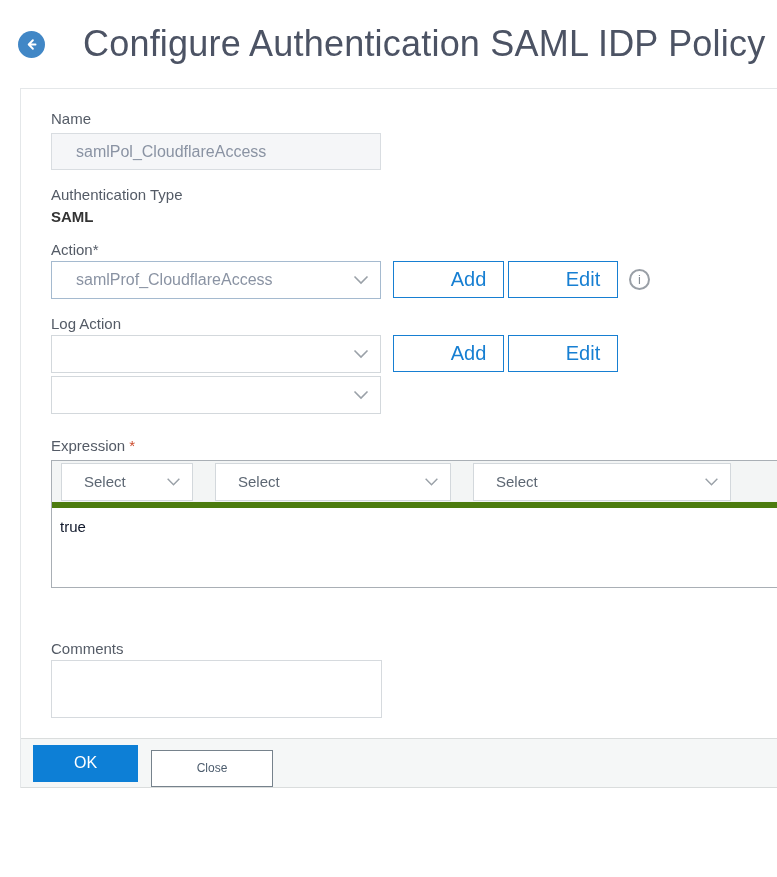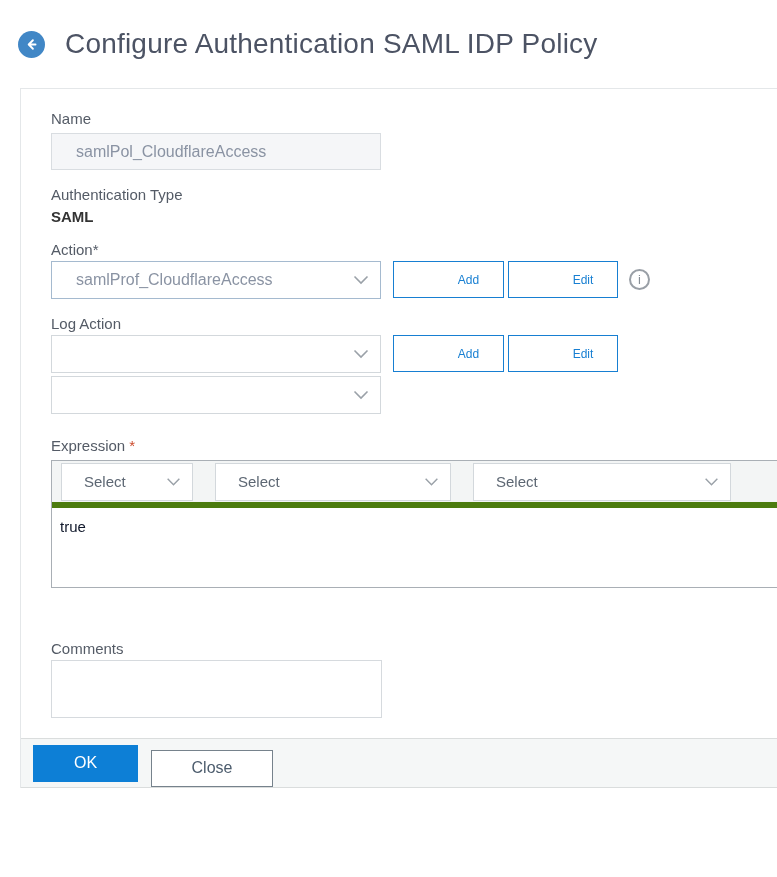--- a/index.html
+++ b/index.html
@@ -8,21 +8,21 @@
     width:777px; height:877px; position:relative; overflow:hidden;
     font-family:"Liberation Sans","DejaVu Sans",sans-serif;
   }
   
   .header { height:88px; display:flex; align-items:center; padding-left:18px; }
   .back-btn {
     width:27px; height:27px; border-radius:50%; background:#4187c6; border:none;
     display:flex; align-items:center; justify-content:center; cursor:pointer; flex:0 0 auto;
   }
   .page-title {
-    margin-left:20px; font-size:28px; font-weight:300; color:#4c5364; letter-spacing:.2px;
+    margin-left:38px; font-size:36px; font-weight:300; color:#4c5364; letter-spacing:.2px;
     white-space:nowrap;
   }
   
   .panel {
     position:absolute; left:20px; top:88px; width:767px;
     border-top:1px solid #e4e7e9; border-left:1px solid #e4e7e9;
   }
   .form { padding:21px 0 0 30px; }
   .field-label { font-size:15px; color:#545b66; display:block; }
   .auth-value { font-size:15px; font-weight:bold; color:#333333; margin-top:5px; }
@@ -38,21 +38,21 @@
   .row { display:flex; align-items:flex-start; margin-top:3px; }
   .dropdown {
     width:330px; height:38px; border:1px solid #d3d8dc; background:#ffffff;
     position:relative; display:flex; align-items:center; padding-left:24px; cursor:pointer;
   }
   .dropdown.action-dd { border-color:#a5bacf; }
   .dd-value { font-size:16px; color:#8a93a3; }
   .chevron { position:absolute; right:11px; top:50%; transform:translateY(-50%); line-height:0; }
   .btn-outline-blue {
     height:37px; background:#ffffff; border:1px solid #177fd2; color:#177fd2;
-    font-size:12px; font-family:inherit; cursor:pointer;padding-left:40px;
+    font-size:20px; font-family:inherit; cursor:pointer;padding-left:40px;
   }
   .btn-add { width:111px; margin-left:12px; }
   .btn-edit { width:110px; margin-left:4px; }
   .info-icon {
     width:21px; height:21px; border:2px solid #999fa6; border-radius:50%;
     color:#878e95; display:flex; align-items:center; justify-content:center;
     font-size:13px; font-style:normal; margin-left:11px; margin-top:8px;
   }
   
   .req-mark { color:#cb4a2c; margin-left:4px; }
@@ -86,21 +86,21 @@
     margin-top:20px; height:50px; background:#f5f7f7;
     border-top:1px solid #dadddd; border-bottom:1px solid #dadddd;
     display:flex; align-items:center; padding-left:12px;
   }
   .btn-ok {
     width:105px; height:37px; background:#0d7fd6; border:1px solid #0d7fd6;
     color:#ffffff; font-size:16px; font-family:inherit; cursor:pointer;
   }
   .btn-close {
     width:122px; height:37px; background:#ffffff; border:1px solid #76828c;
-    color:#4c5c6d; font-size:16px; font-family:inherit; margin-left:13px; cursor:pointer;margin-top:10px;
+    color:#4c5c6d; font-size:12px; font-family:inherit; margin-left:13px; cursor:pointer;margin-top:10px;
   }
 </style>
 </head>
 <body>
 
 <div>
 
   <div class="header">
     <button class="back-btn">
       <span style="line-height:0;">

